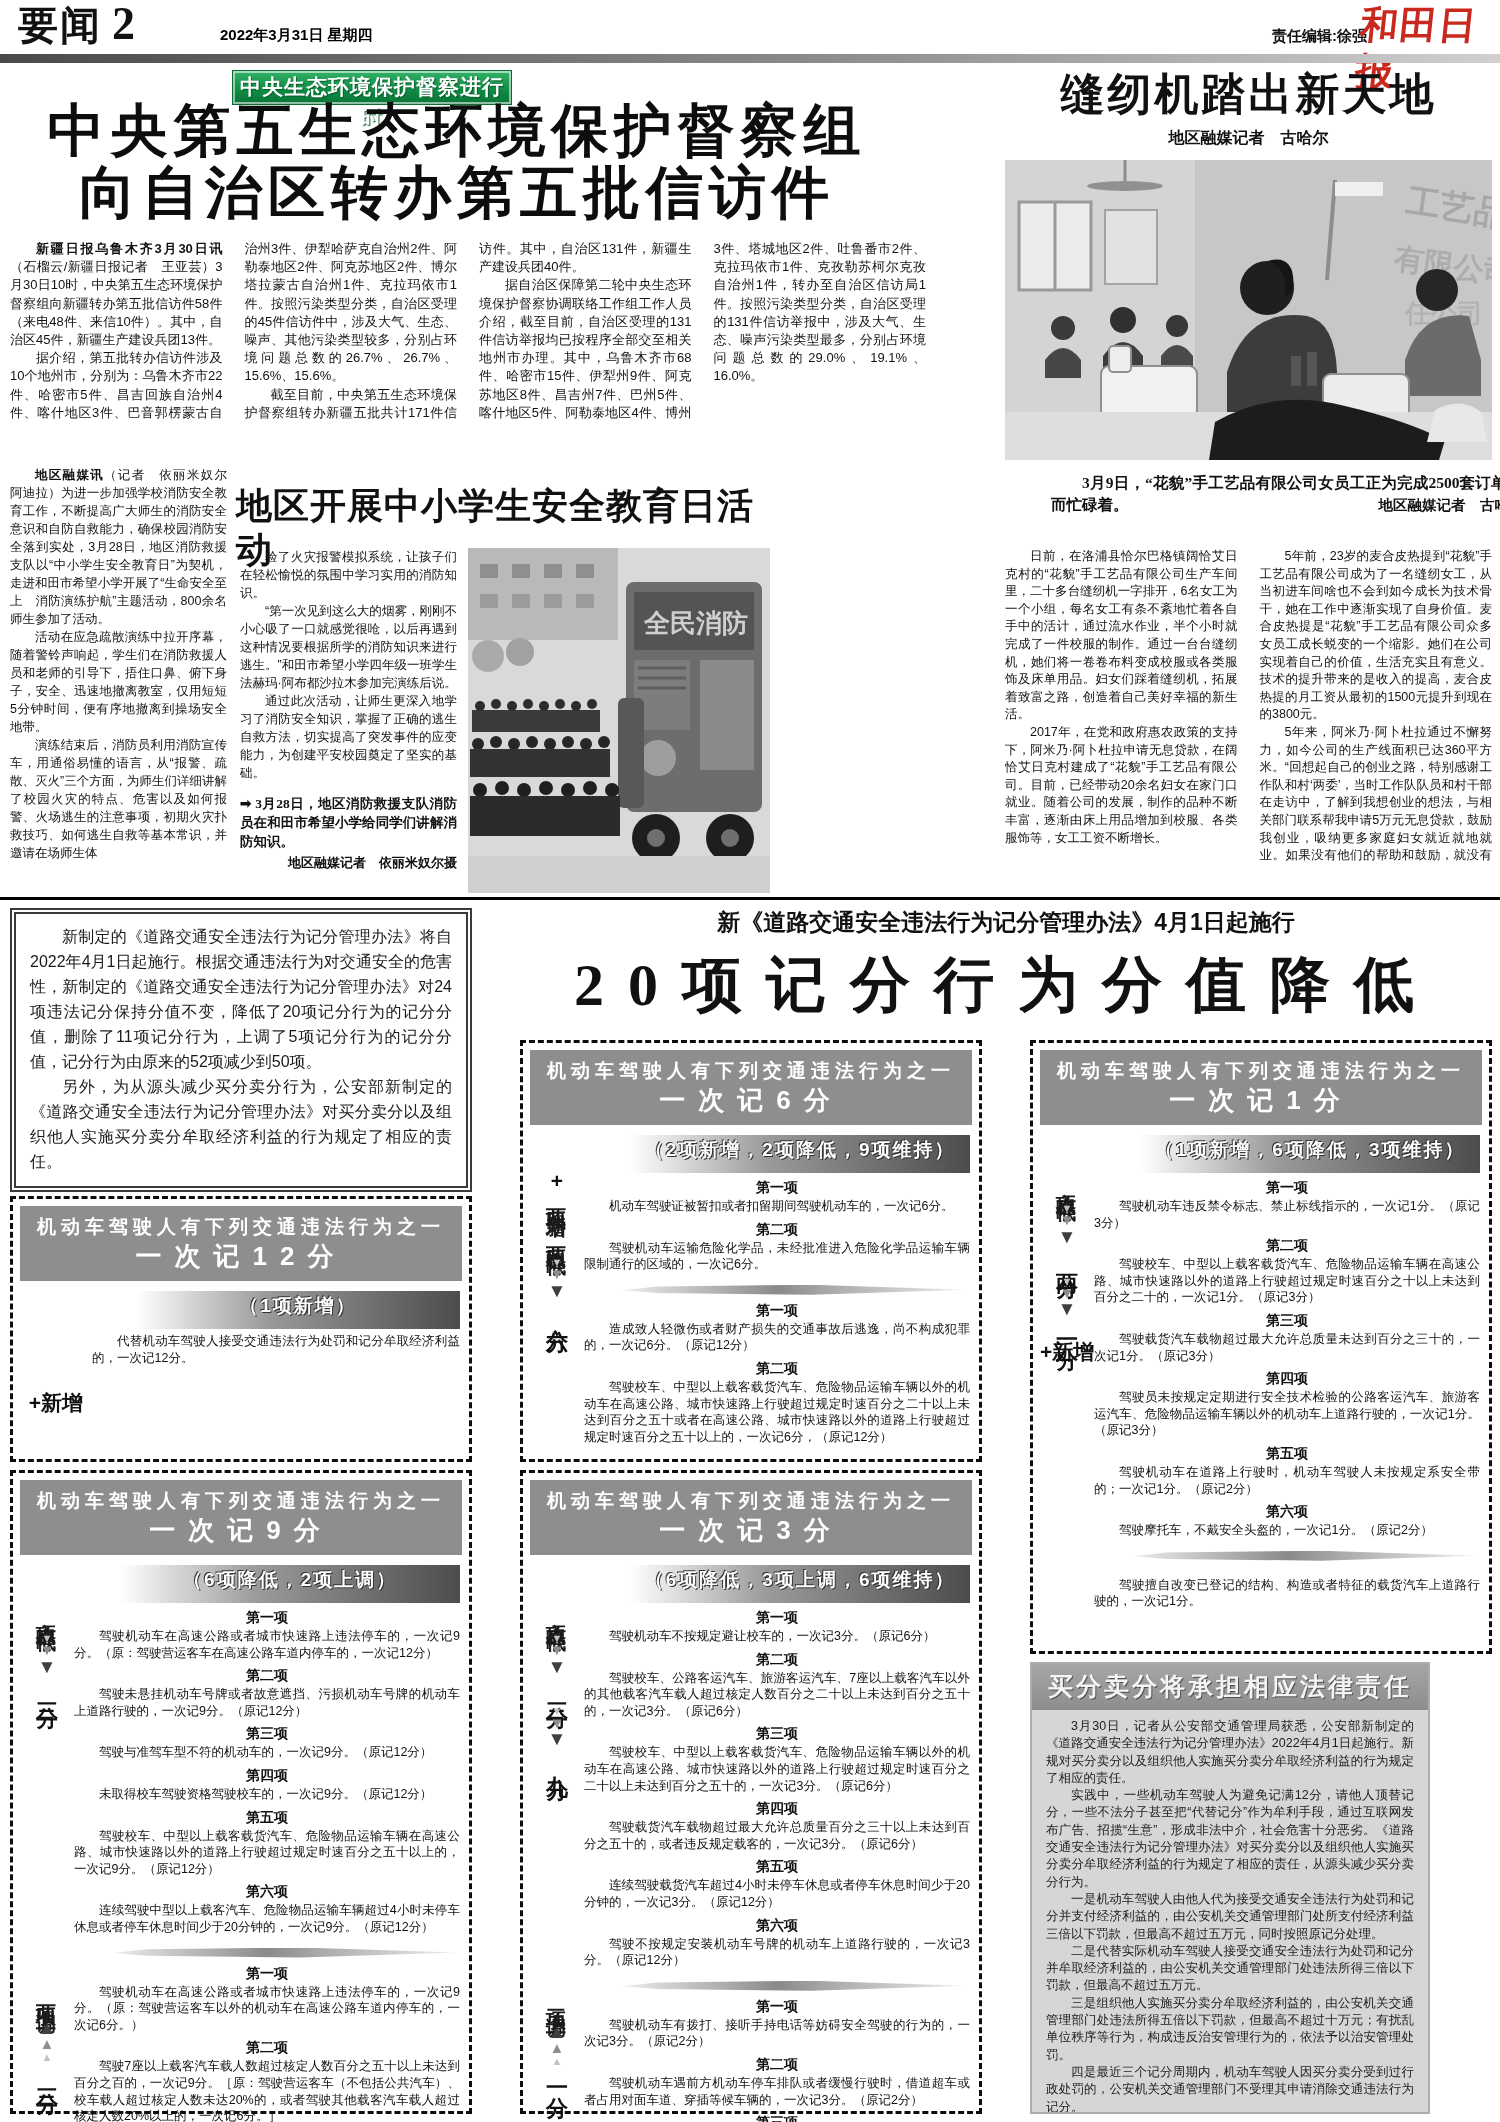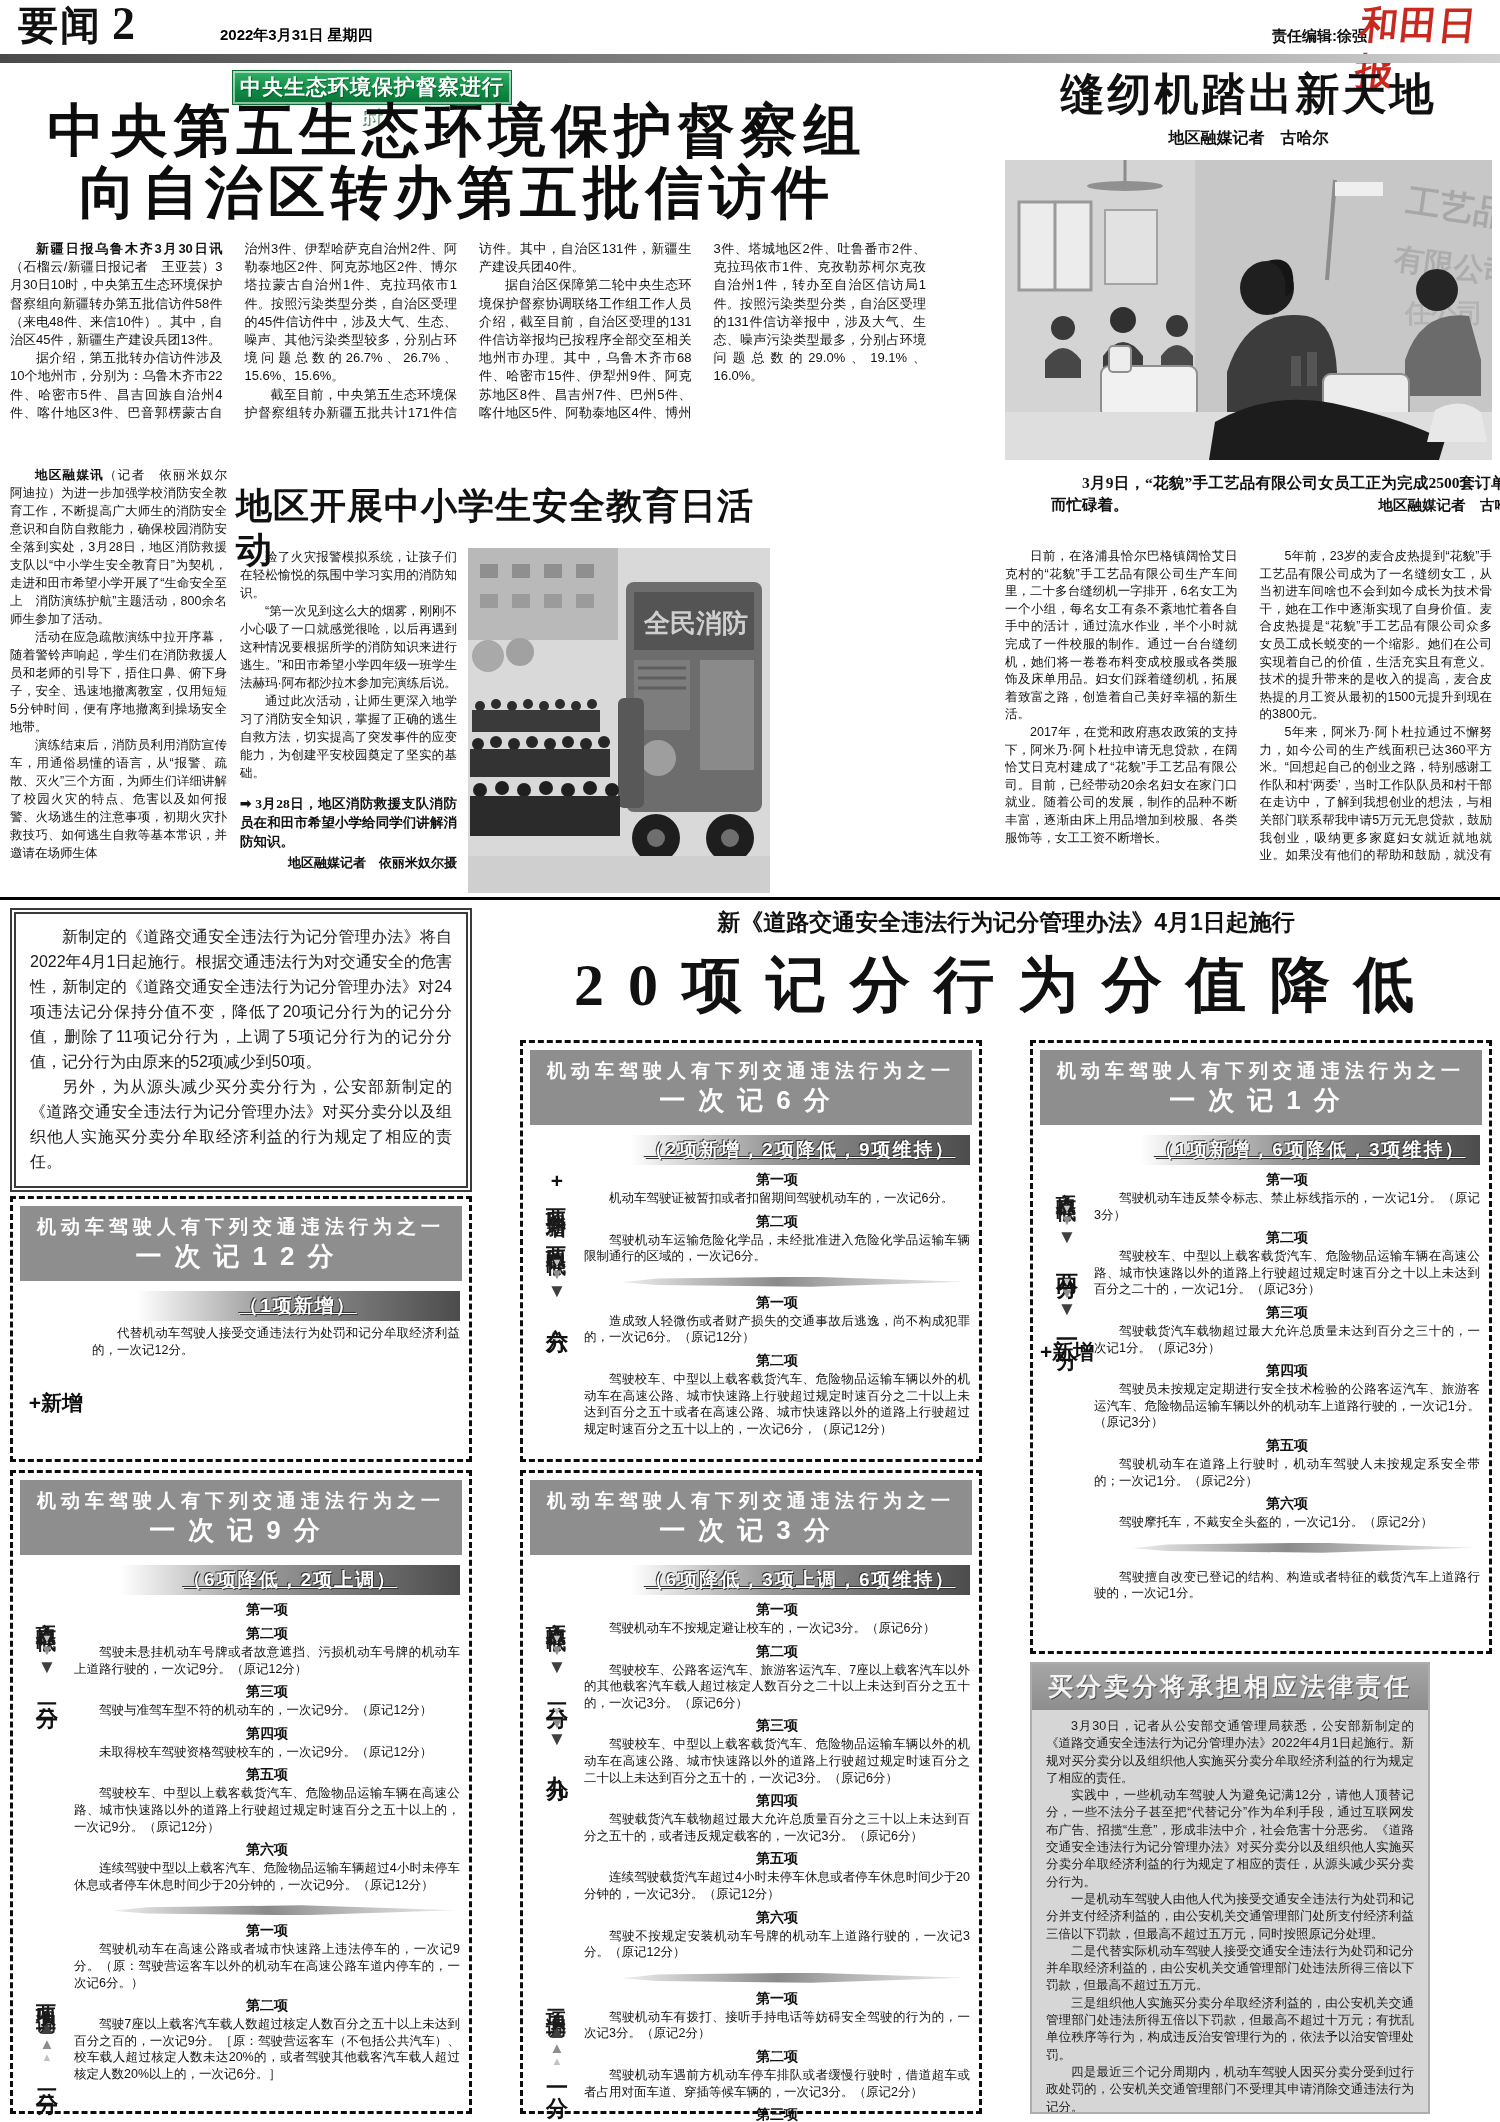--- a/index.html
+++ b/index.html
@@ -78,24 +78,24 @@
   .arrows{display:flex;flex-direction:column;align-items:center;line-height:.95;margin-top:14px;}
   .arrows span:nth-child(1){font-size:11px;color:#c2c2c2;}
   .arrows span:nth-child(2){font-size:15px;color:#8e8e8e;}
   .arrows span:nth-child(3){font-size:19px;color:#3f3f3f;}
   .arrows.up span:nth-child(1){font-size:19px;color:#3f3f3f;}
   .arrows.up span:nth-child(2){font-size:15px;color:#8e8e8e;}
   .arrows.up span:nth-child(3){font-size:11px;color:#c2c2c2;}
   .rail-gap{margin-top:auto;}
   .plus-label{font:900 21px/24px "Liberation Sans",sans-serif;margin-top:6px;white-space:nowrap;}
   .box-content{flex:1;min-width:0;padding-right:2px;}
-  .box-sub{height:30px;margin:10px 0 4px 12%;
+  .box-sub{height:38px;margin:10px 0 4px 12%;
      background:linear-gradient(90deg,#ffffff,#9b9b9b 40%,#4c4c4c);
      color:#fff;font:900 19px/30px "Liberation Sans",sans-serif;text-align:center;letter-spacing:2px;
-     text-shadow:1px 1px 0 #333,-1px -1px 0 #333;text-decoration:underline;}
+     text-shadow:1px 1px 0 #333,-1px -1px 0 #333;}
   .item-label{text-align:center;font:900 14px/19px "Liberation Sans",sans-serif;margin-top:5px;}
   .item-text{margin:1px 0 0;text-indent:2em;text-align:justify;font-size:12.5px;line-height:16.6px;}
   .blade{height:10px;margin:12px 4px 6px 10%;
      background:linear-gradient(90deg,#ededed,#8a8a8a 45%,#a9a9a9 60%,#ededed);
      clip-path:polygon(0 55%,10% 18%,55% 0,100% 50%,55% 100%,10% 82%);}
   
   #legalBox{position:absolute;left:1030px;top:1662px;width:400px;height:452px;box-sizing:border-box;
      background:#d6d6d6;border:2px solid #adadad;overflow:hidden;}
   .legal-title{height:46px;background:linear-gradient(180deg,#a6a6a6,#8d8d8d);
      color:#f4f4f4;text-align:center;font:900 25px/46px "Liberation Serif",serif;letter-spacing:3px;
@@ -321,20 +321,21 @@
             <span>▲</span>
             <span>▲</span>
             <span>▲</span>
           </div>
         <div class="rail-points vert" style="margin-bottom:26px;">三分</div>
       </div>
       <div class="box-content">
         <div class="box-sub">（6项降低，2项上调）</div>
         <div class="items">
             <div class="item-label">第一项</div>
+            <p class="item-text">驾驶机动车在高速公路或者城市快速路上违法停车的，一次记9分。（原：驾驶营运客车在高速公路车道内停车的，一次记12分）</p>
             <div class="item-label">第二项</div>
             <p class="item-text">驾驶未悬挂机动车号牌或者故意遮挡、污损机动车号牌的机动车上道路行驶的，一次记9分。（原记12分）</p>
             <div class="item-label">第三项</div>
             <p class="item-text">驾驶与准驾车型不符的机动车的，一次记9分。（原记12分）</p>
             <div class="item-label">第四项</div>
             <p class="item-text">未取得校车驾驶资格驾驶校车的，一次记9分。（原记12分）</p>
             <div class="item-label">第五项</div>
             <p class="item-text">驾驶校车、中型以上载客载货汽车、危险物品运输车辆在高速公路、城市快速路以外的道路上行驶超过规定时速百分之五十以上的，一次记9分。（原记12分）</p>
             <div class="item-label">第六项</div>
             <p class="item-text">连续驾驶中型以上载客汽车、危险物品运输车辆超过4小时未停车休息或者停车休息时间少于20分钟的，一次记9分。（原记12分）</p>

